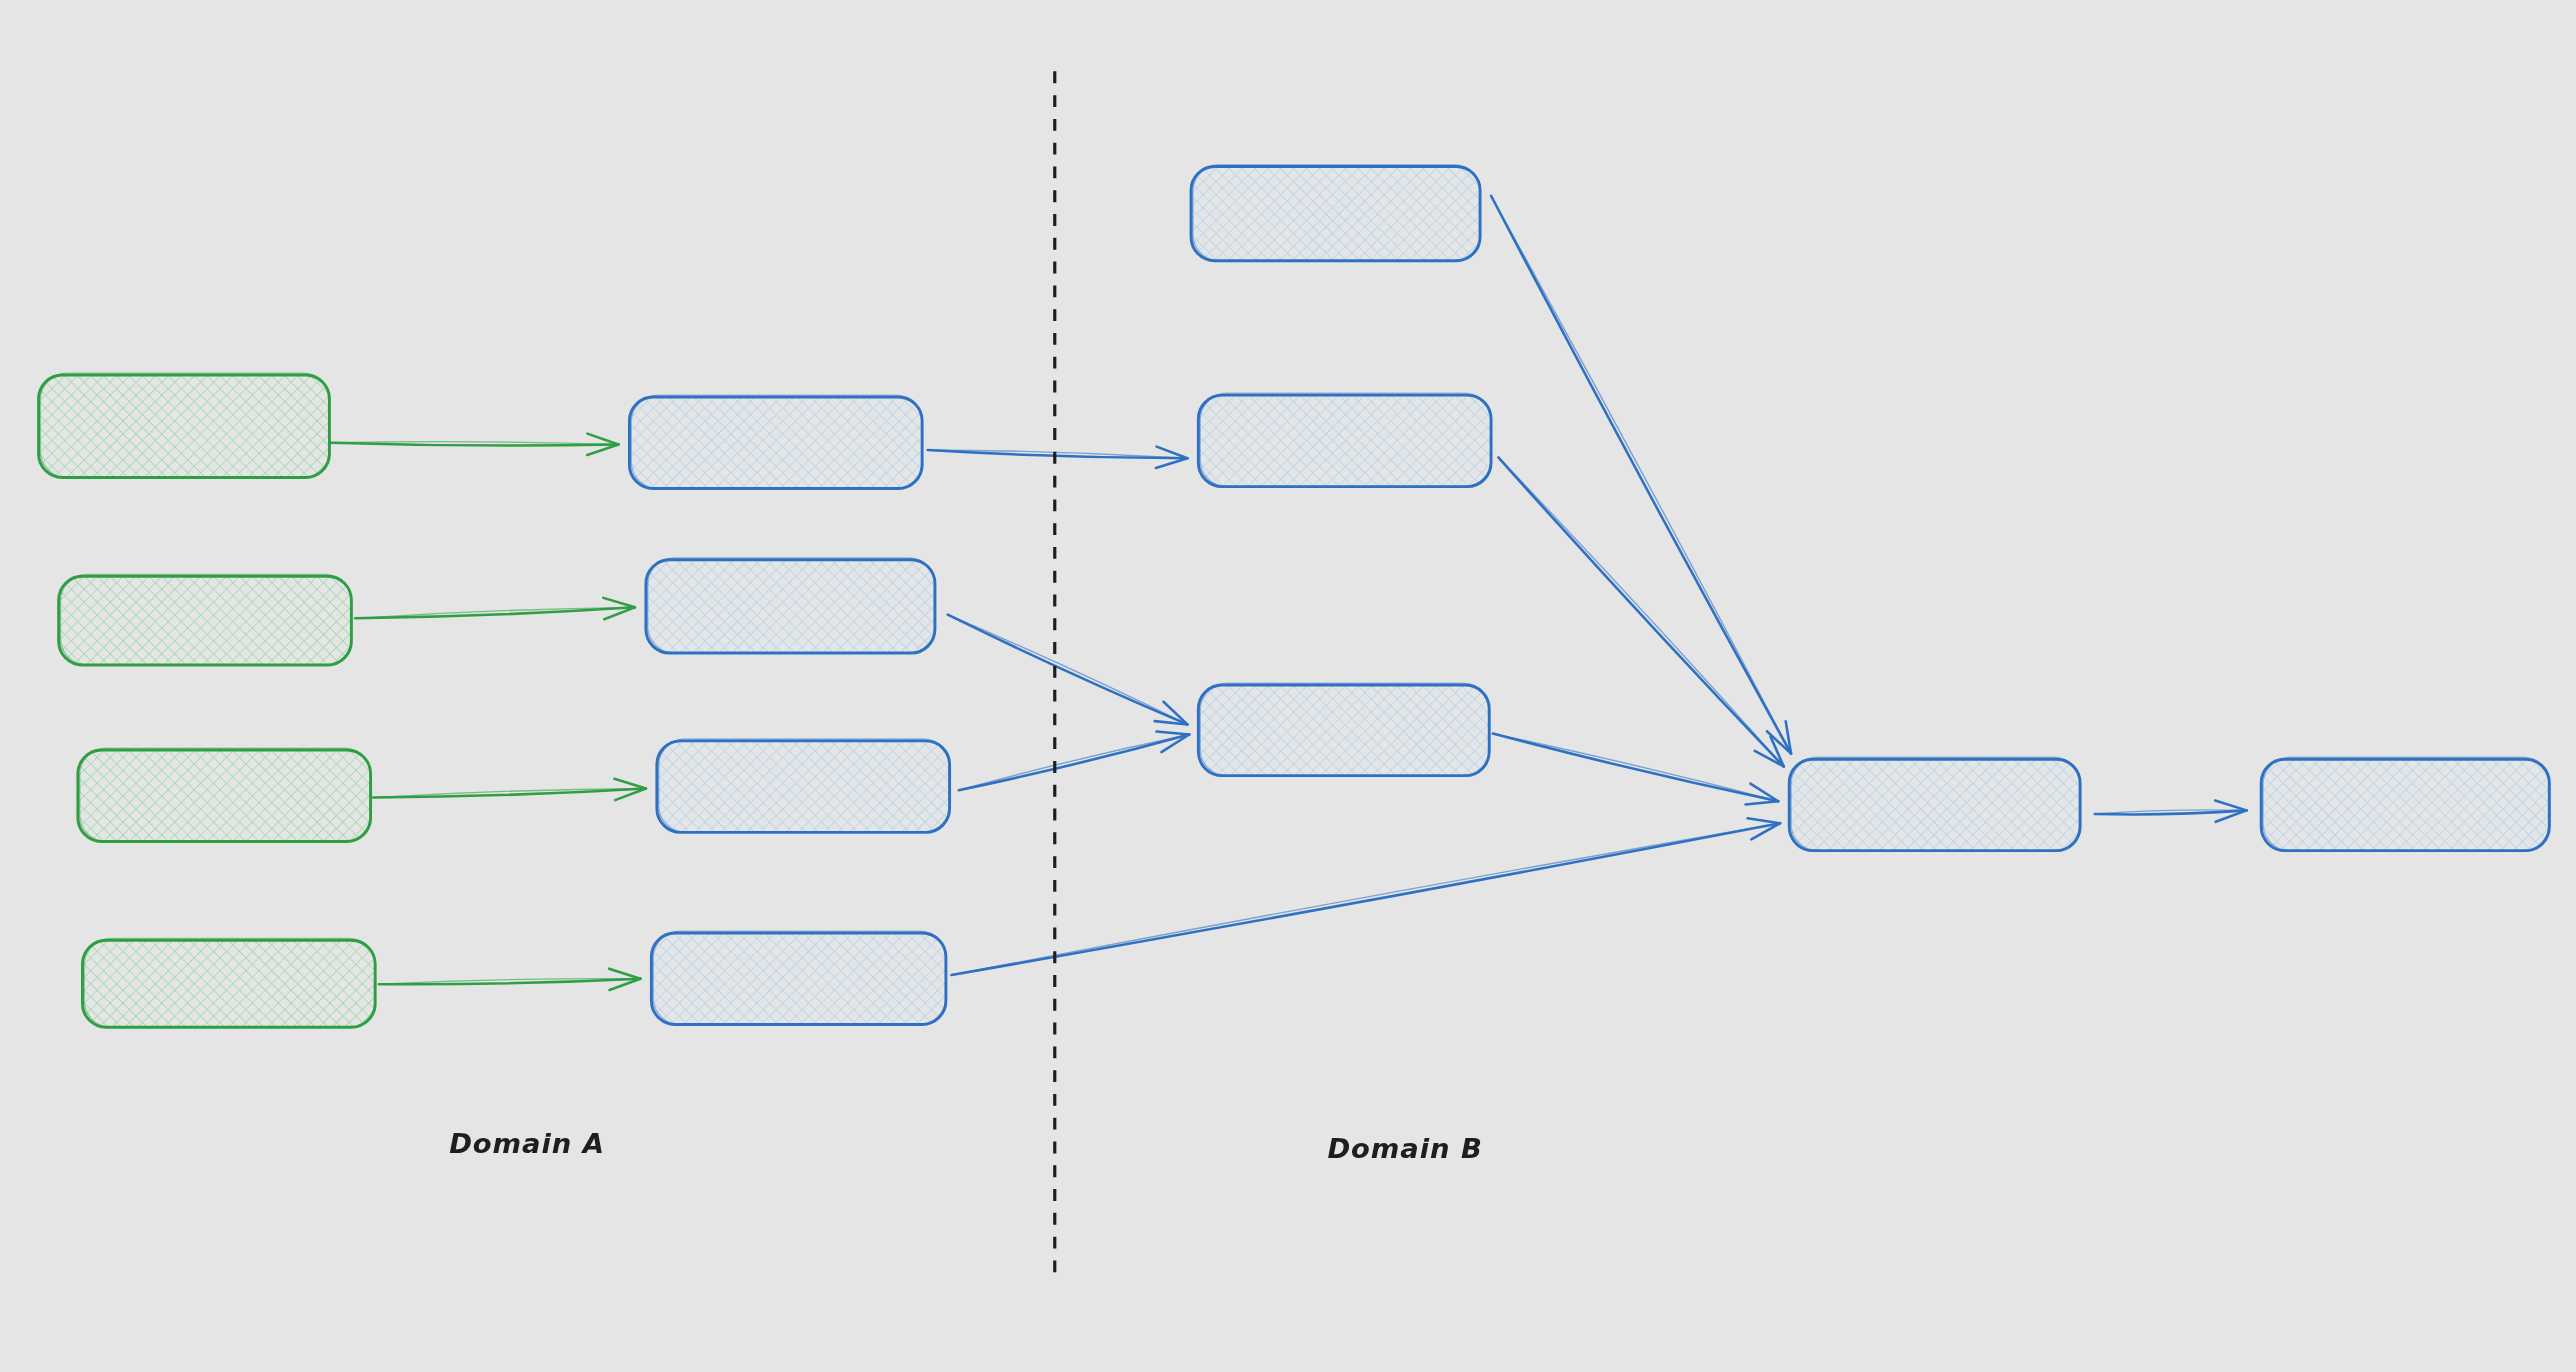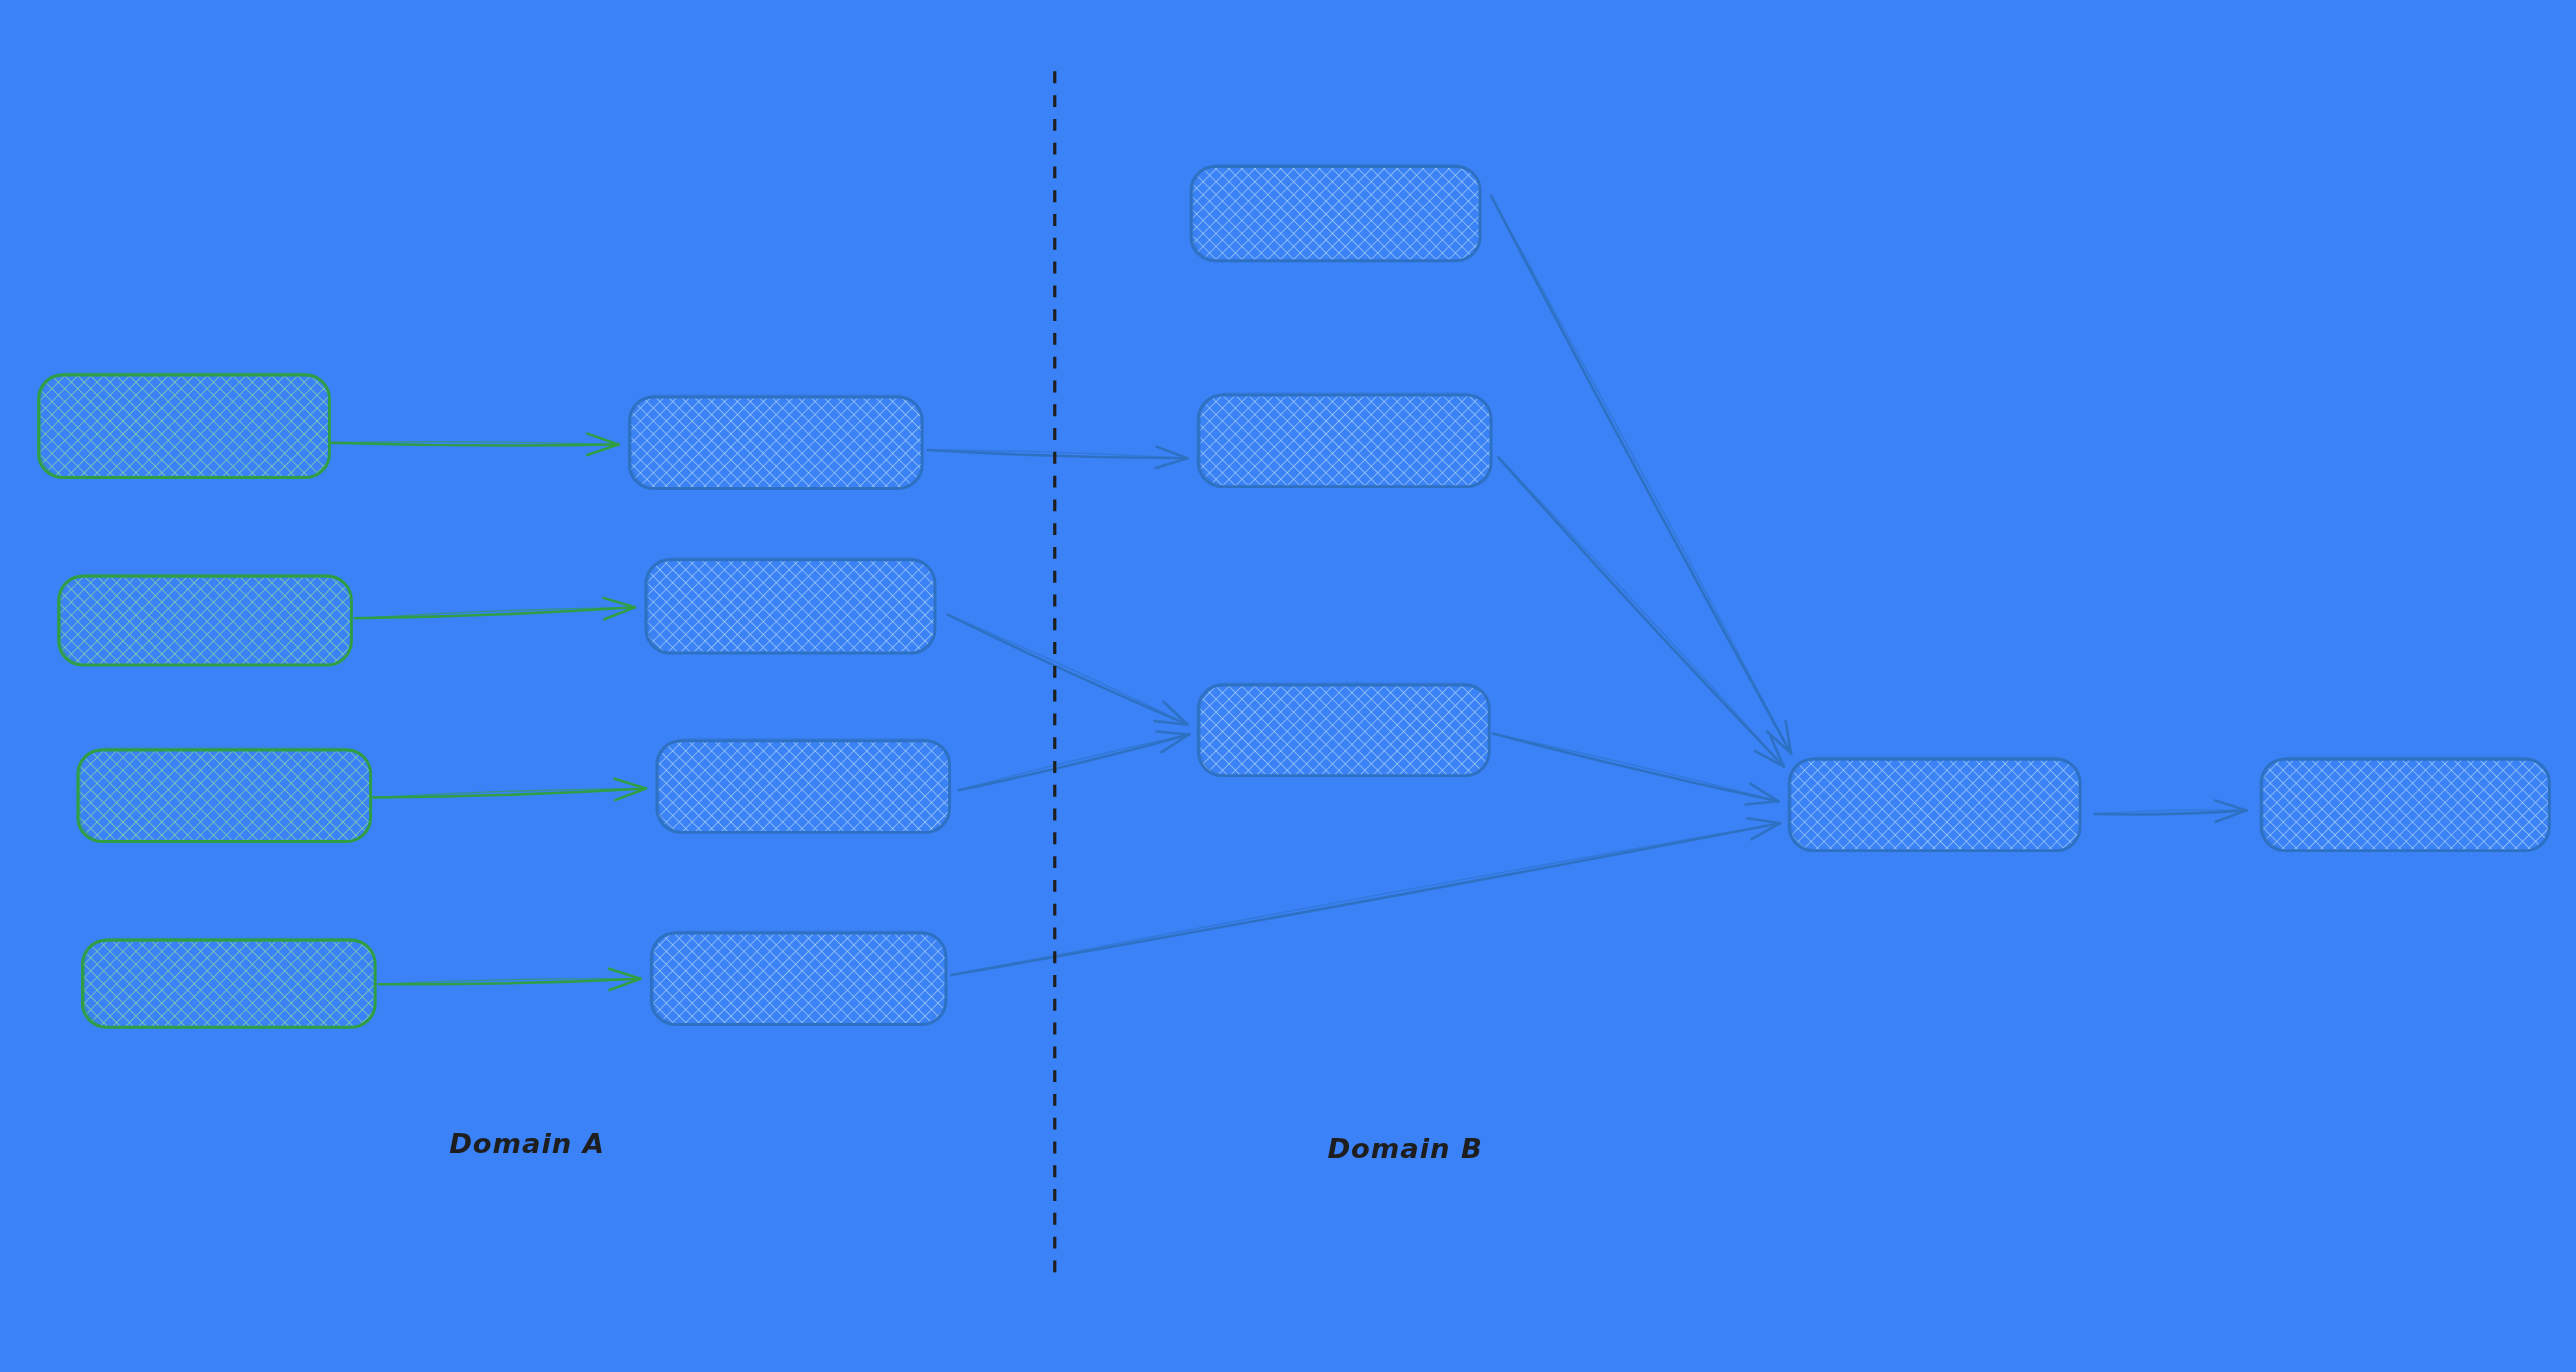--- a/index.html
+++ b/index.html
@@ -4,21 +4,21 @@
 <style>
   html, body {
     margin: 0;
     padding: 0;
     background: #ffffff;
   }
   .canvas {
     position: relative;
     width: 2576px;
     height: 1372px;
-    background: #3b82f6;
+    background: #e5e5e5;
     overflow: hidden;
   }
   svg {
     display: block;
     width: 2576px;
     height: 1372px;
   }
   .diagram-label {
     font-family: "DejaVu Sans", sans-serif;
     font-style: italic;

